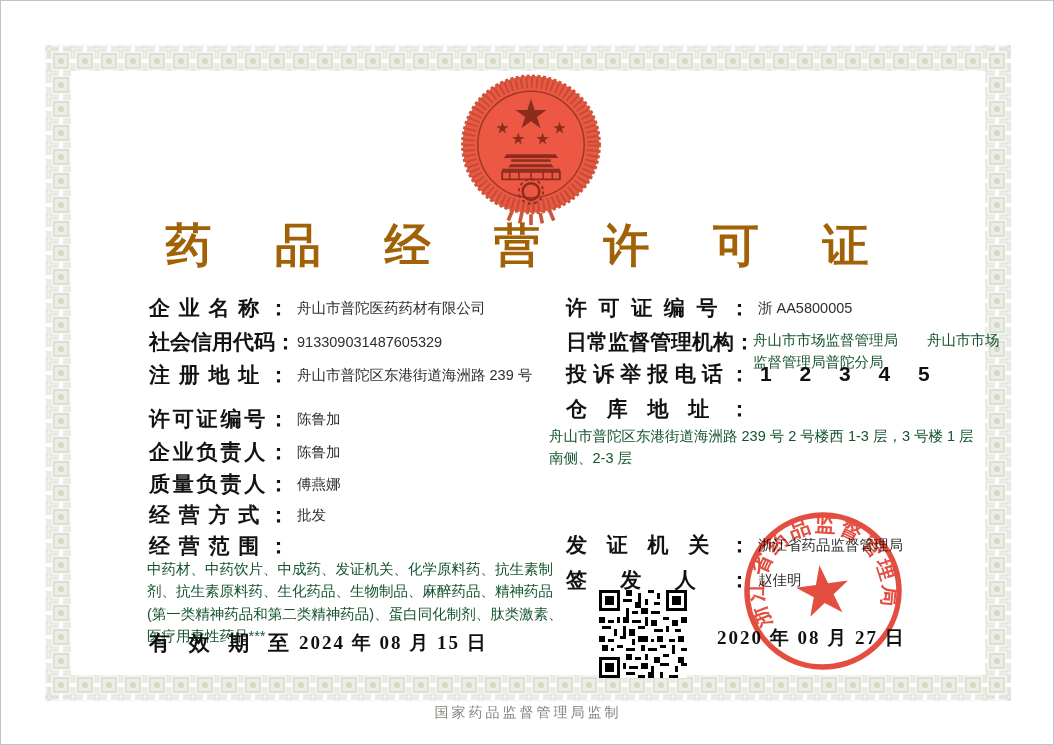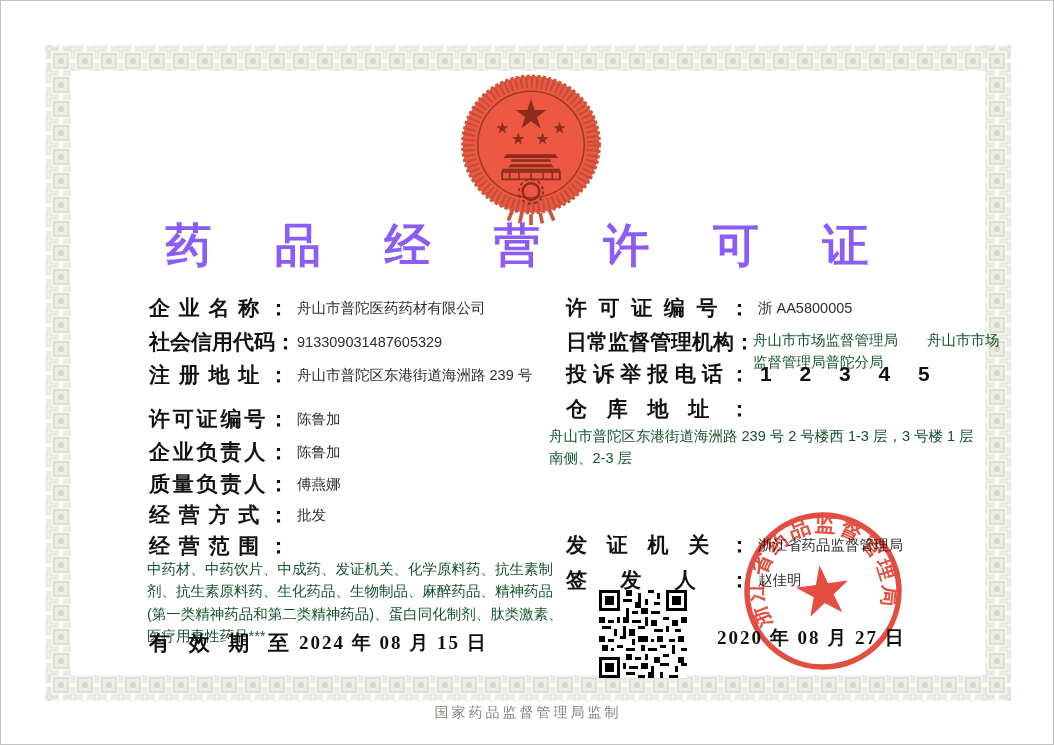--- a/index.html
+++ b/index.html
@@ -7,21 +7,21 @@
     width:1054px;height:745px;position:relative;background:#ffffff;
     font-family:"Liberation Sans",sans-serif;overflow:hidden;
     box-sizing:border-box;border:1px solid #c3c3c3;
   }
   .frame-svg{position:absolute;left:0;top:0;pointer-events:none;}
   .emblem{position:absolute;left:452px;top:72px;width:156px;height:152px;}
   .cert-title{
     position:absolute;left:0;top:214px;width:1032px;text-align:center;
     font-family:"Liberation Serif","DejaVu Serif",serif;font-weight:bold;
     font-size:46px;letter-spacing:26px;padding-left:26px;box-sizing:border-box;
-    color:#8b5cf6;white-space:nowrap;
+    color:#a16207;white-space:nowrap;
   }
   .row{position:absolute;white-space:nowrap;}
   .lbl{
     display:inline-block;font-family:"Liberation Serif","DejaVu Serif",serif;
     font-weight:bold;font-size:21px;color:#121212;
     text-align:justify;text-align-last:justify;vertical-align:middle;
   }
   .lbl-l{width:140px;}
   .lbl-r{width:184px;}
   .val{

